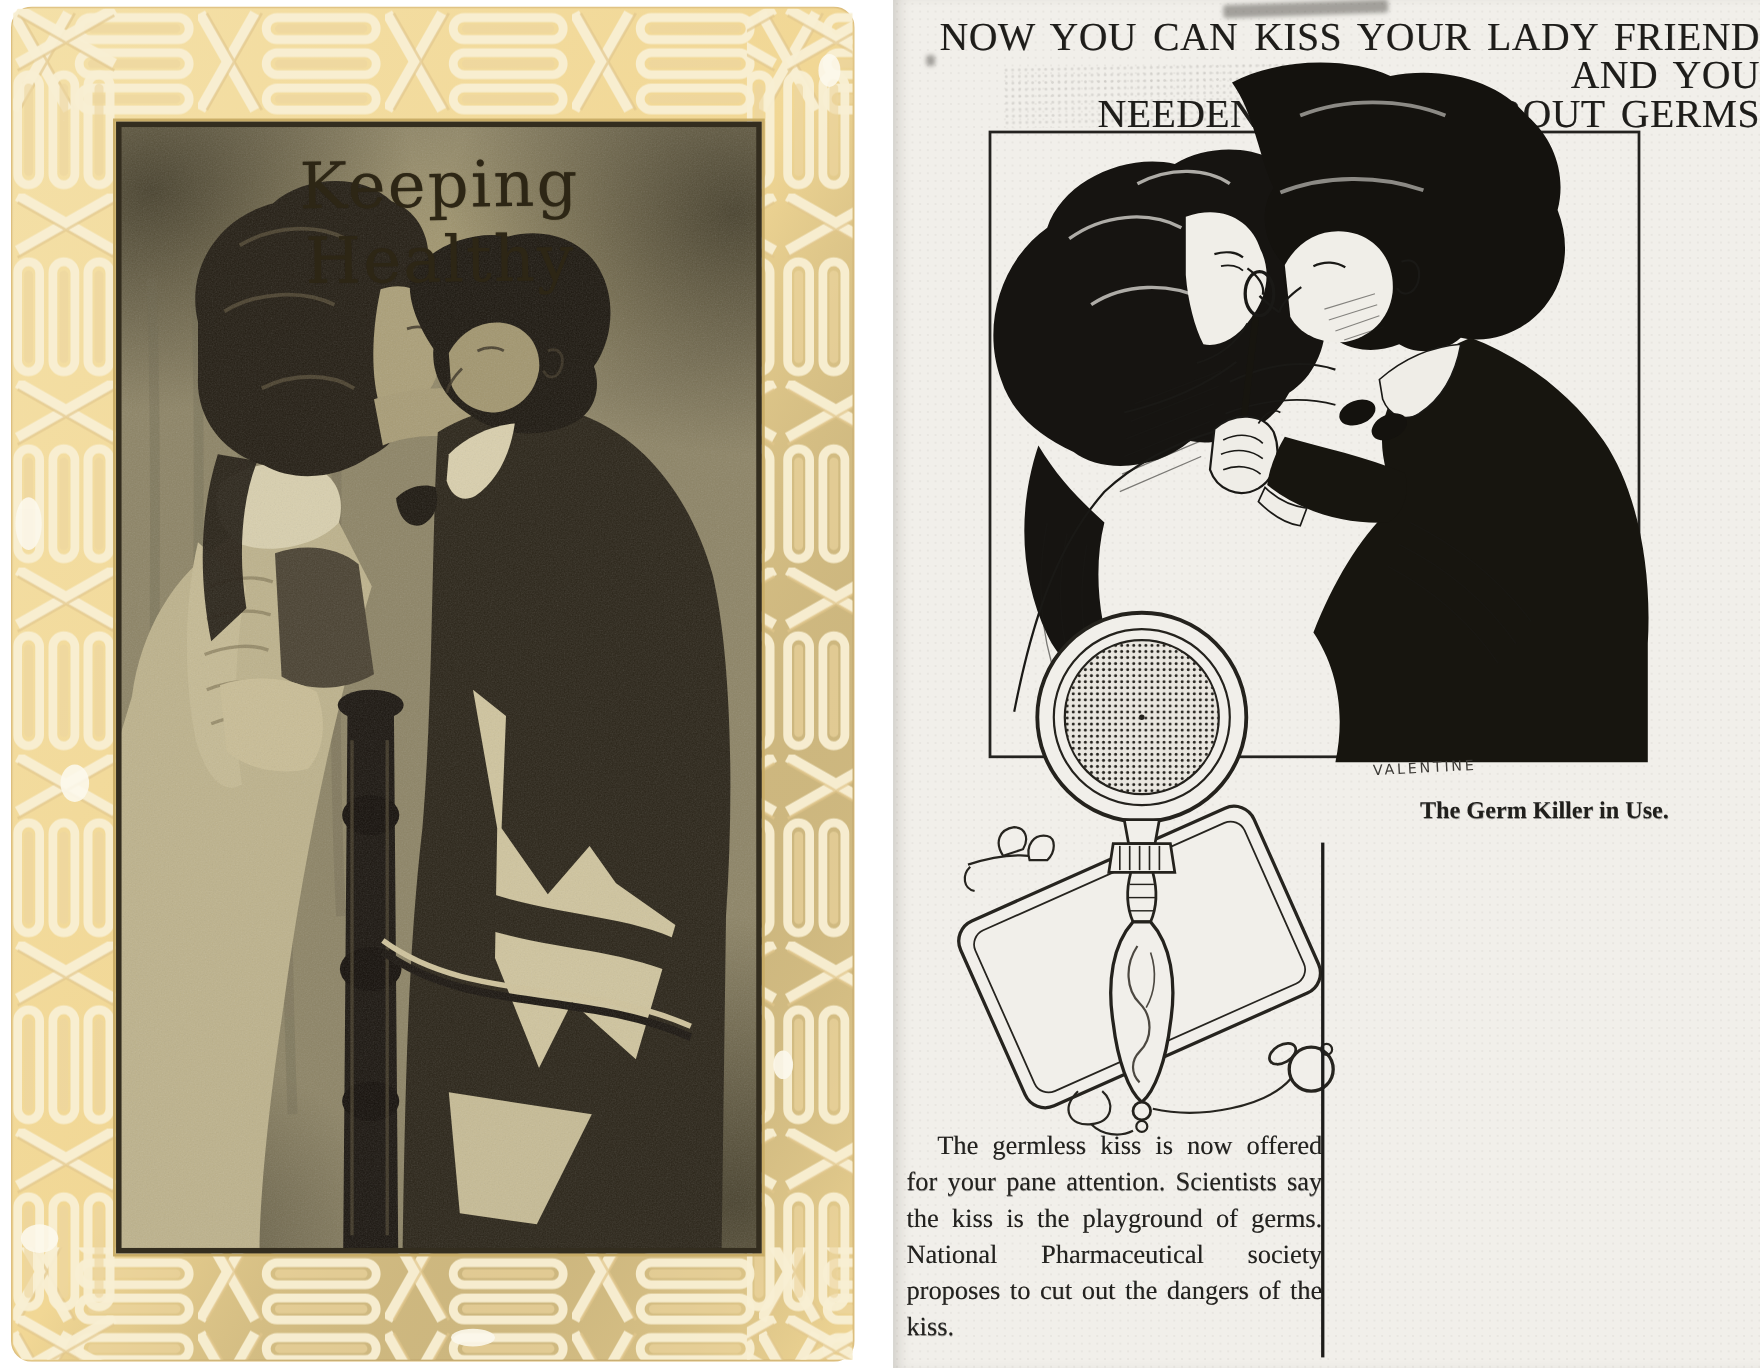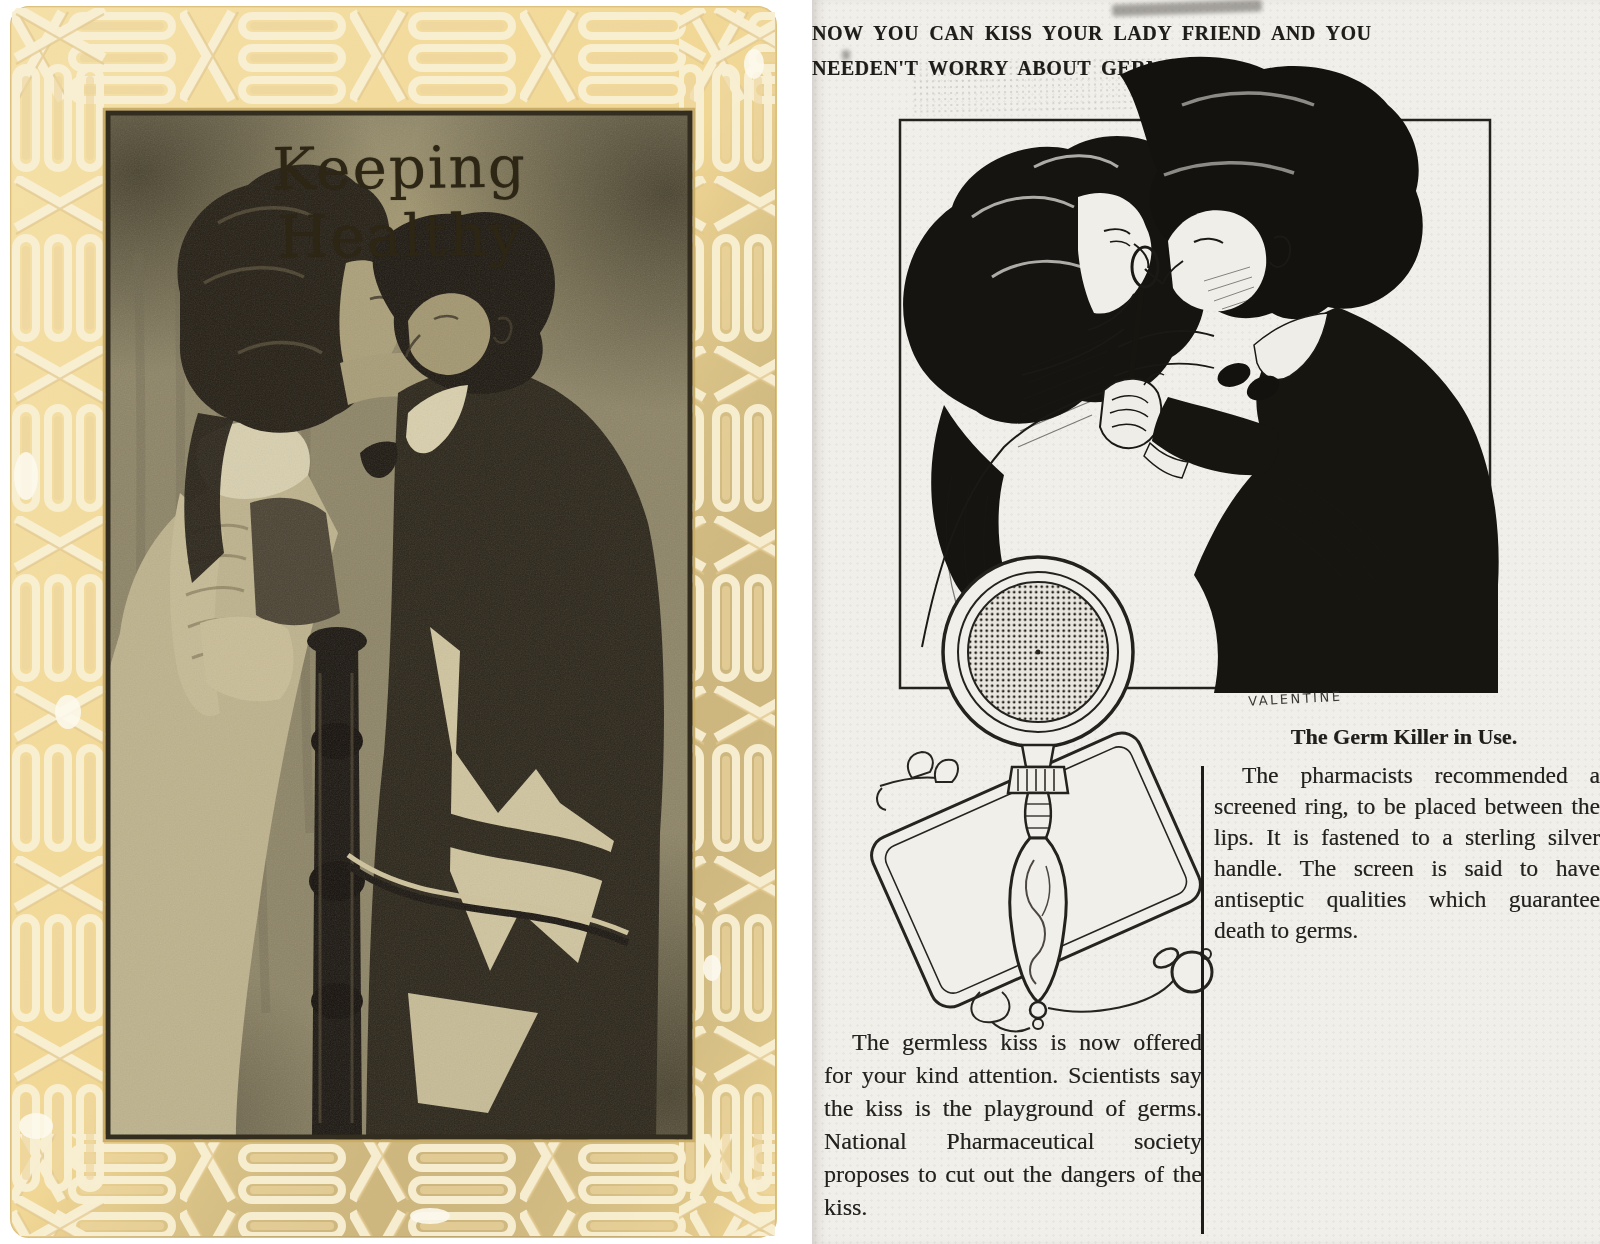--- a/index.html
+++ b/index.html
@@ -11,22 +11,22 @@
   #postcard-title{position:absolute;left:130px;top:128px;width:520px;text-align:center;
     font-family:"DejaVu Serif", serif;font-size:58px;font-weight:500;color:#2d2615;
     letter-spacing:2px;transform:rotate(-0.6deg);text-shadow:0 0 1px rgba(40,32,16,.6);}
   
   #newspaper{position:absolute;left:812px;top:0;width:788px;height:1244px;
     background-color:#f1efea;
     background-image:radial-gradient(rgba(60,55,45,.05) 1px, transparent 1.3px);
     background-size:7px 7px;
     box-shadow:inset 10px 0 14px -8px rgba(70,65,55,.25);
     color:#21201d;}
-  #headline{position:absolute;left:0;top:16px;width:100%;text-align:left;
-    font-weight:bold;font-size:20px;line-height:35px;letter-spacing:.5px;word-spacing:5px;
+  #headline{position:absolute;left:0;top:16px;width:100%;text-align:right;
+    font-weight:normal;font-size:36px;line-height:35px;letter-spacing:.5px;word-spacing:5px;
     color:#1e1d1a;text-shadow:.4px .4px .5px rgba(20,20,20,.45);}
   #headline span{display:block;}
   .smudge{position:absolute;background:rgba(45,42,38,.4);filter:blur(2px);border-radius:3px;}
   #halftone-remnant{position:absolute;left:100px;top:58px;width:310px;height:56px;
     background-image:radial-gradient(rgba(30,28,25,.35) 1px, transparent 1.4px);
     background-size:6px 6px;opacity:.35;filter:blur(.4px);transform:rotate(-1deg);}
   #couple-illustration{position:absolute;left:70px;top:45px;}
   #device-illustration{position:absolute;left:40px;top:540px;}
   #illus-signature{position:absolute;left:436px;top:688px;width:220px;
     font-family:"DejaVu Sans", sans-serif;font-size:13px;letter-spacing:2.5px;color:#3c3a36;
@@ -404,21 +404,20 @@
       <circle cx="186" cy="484" r="5" fill="none" stroke="#24221d" stroke-width="2"></circle>
     </svg>
 
     <div id="illus-signature">VALENTINE</div>
 
     <div id="illus-caption">The Germ Killer in Use.</div>
 
     <div id="column-rule"></div>
 
     <div id="col-left" class="newscol">
-      <p>The germless kiss is now offered for your kind attention. Scientists say the kiss is the playground of germs. National Pharmaceutical society proposes to cut out the dangers of the kiss.</p>
+      <p>The germless kiss is now offered for your pane attention. Scientists say the kiss is the playground of germs. National Pharmaceutical society proposes to cut out the dangers of the kiss.</p>
     </div>
 
     <div id="col-right" class="newscol">
-      <p>The pharmacists recommended a screened ring, to be placed between the lips. It is fastened to a sterling silver handle. The screen is said to have antiseptic qualities which guarantee death to germs.</p>
     </div>
 
   </div>
 </div>
 
 </body></html>

